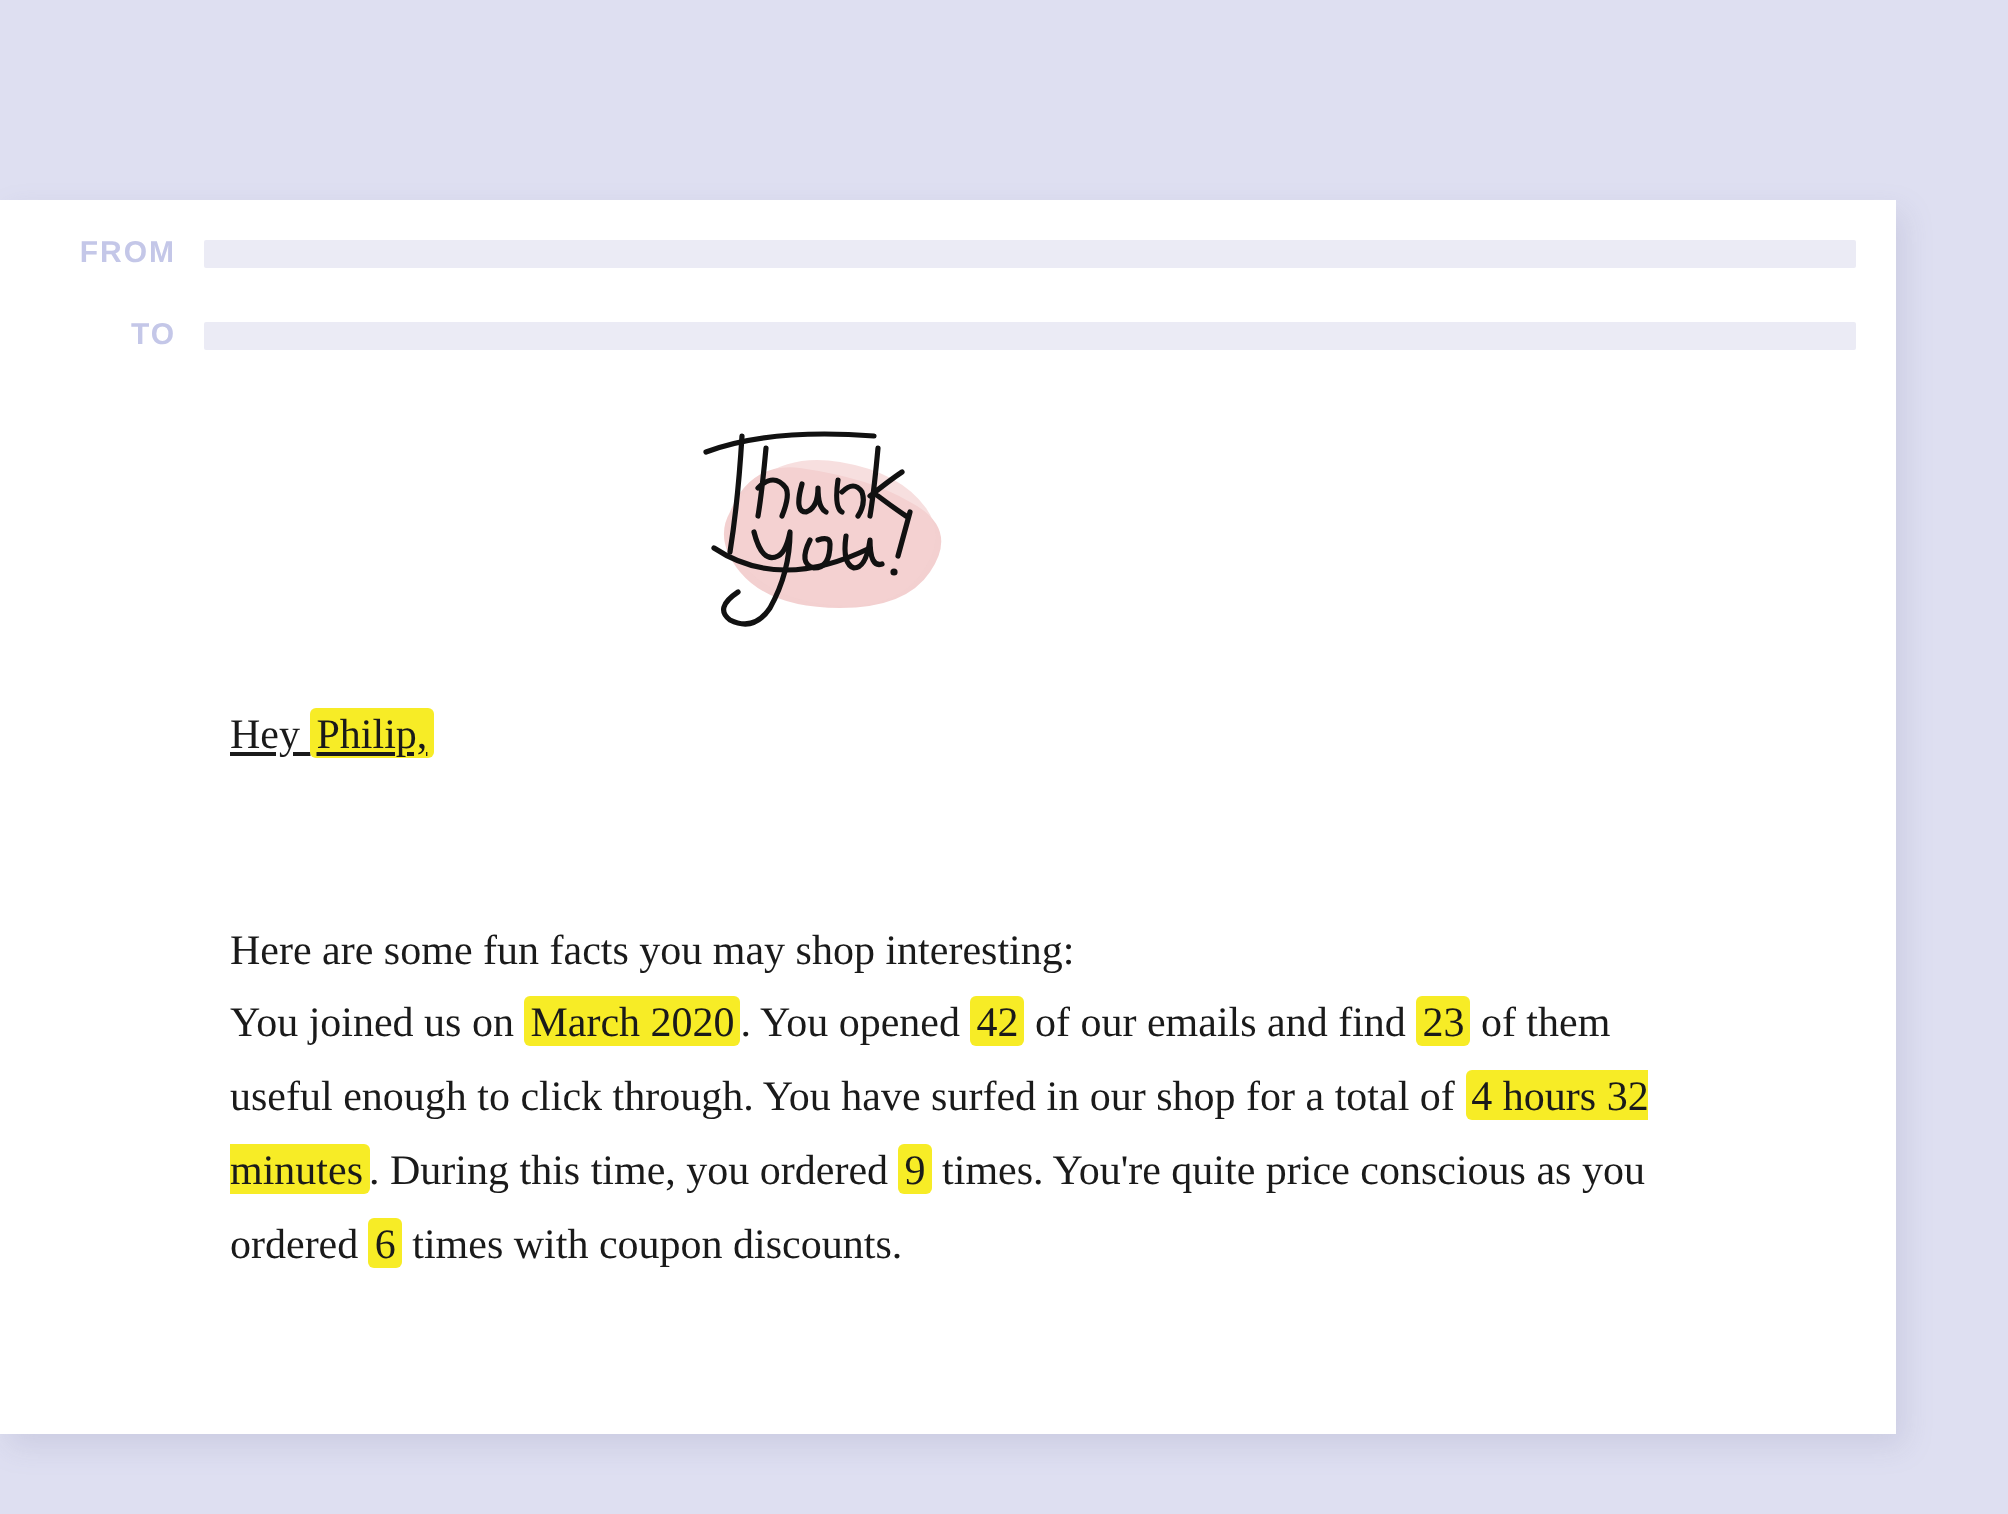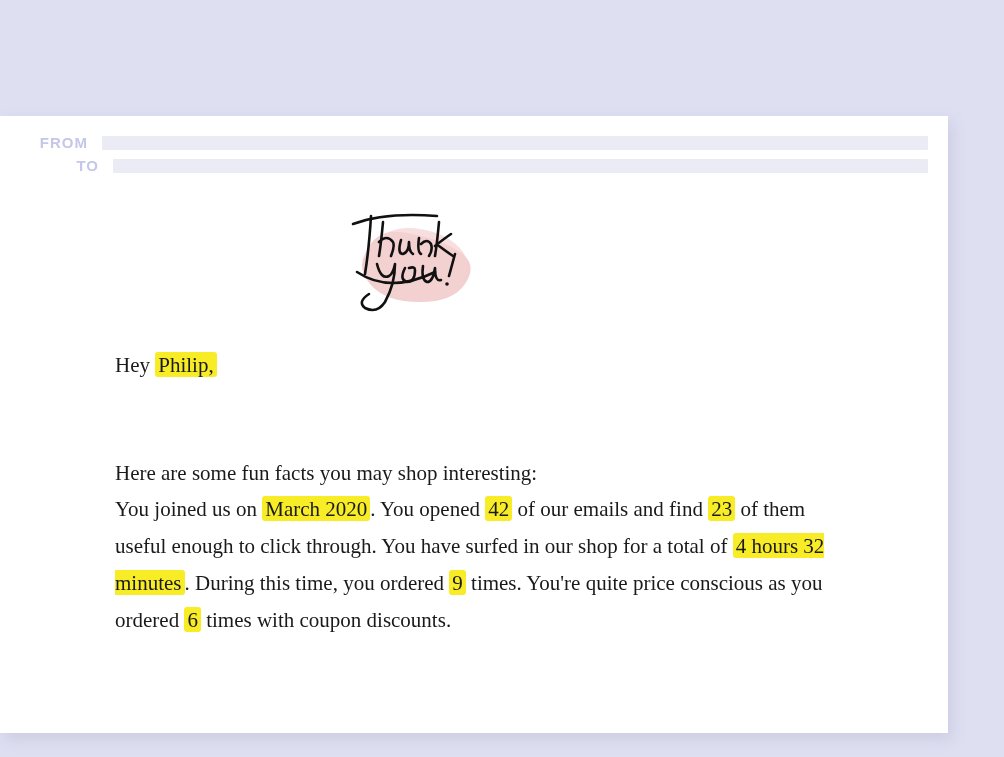--- a/index.html
+++ b/index.html
@@ -9,34 +9,34 @@
     overflow: hidden;
     font-family: Georgia, 'Times New Roman', serif;
   }
   body {
     background: #dedff1;
     position: relative;
   }
   .email-card {
     position: absolute;
     left: 0;
-    top: 116px;
+    top: 100px;
     width: 948px;
     height: 617px;
     background: #ffffff;
     box-shadow: 4px 6px 14px rgba(120,120,160,0.18);
   }
   .header-row {
     display: flex;
     align-items: center;
     gap: 14px;
     padding: 0 20px 0 0;
   }
   .header-row.first { margin-top: 18px; }
-  .header-row.second { margin-top: 6px; padding-left: 11px; }
+  .header-row.second { margin-top: 24px; }
   .header-label {
     width: 88px;
     text-align: right;
     font-family: -apple-system, BlinkMacSystemFont, "Segoe UI", Arial, sans-serif;
     font-size: 15px;
     font-weight: 600;
     letter-spacing: 1px;
     color: #c4c7e8;
   }
   .header-bar {
@@ -53,20 +53,21 @@
     margin-top: 20px;
   }
   .body-text {
     padding: 18px 100px 0 115px;
     font-size: 21px;
     line-height: 1.75;
     color: #1a1a1a;
   }
   .greeting {
     margin-bottom: 34px;
+    text-decoration: underline;
   }
   .hl {
     background: #f7ec26;
     padding: 1px 3px 0 3px;
     border-radius: 3px;
   }
 </style>
 </head>
 <body>
 

